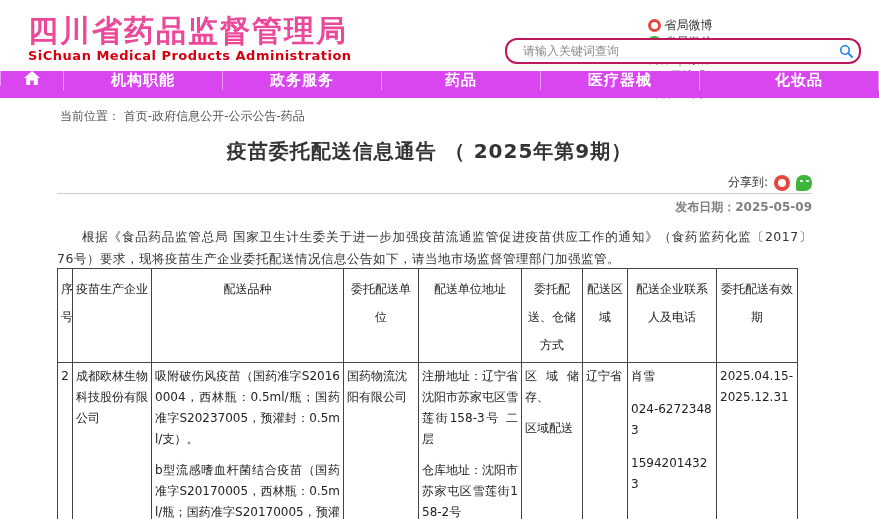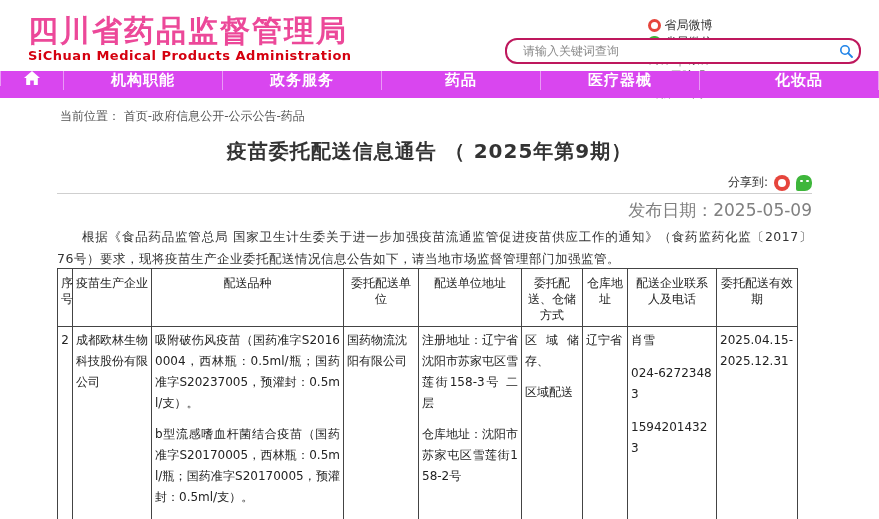--- a/index.html
+++ b/index.html
@@ -43,30 +43,30 @@
   .art-title{position:absolute;left:0;top:138px;width:859px;text-align:center;
              font-size:20px;font-weight:bold;color:#333;letter-spacing:1px;}
   .share-row{position:absolute;left:57px;top:174px;width:755px;display:flex;justify-content:flex-end;
              align-items:center;gap:6px;font-size:12px;color:#333;}
   .share-ic{width:16px;height:16px;border-radius:50%;display:inline-block;position:relative;cursor:pointer;}
   .share-weibo{background:#e6453c;}
   .share-weibo::after{content:"";position:absolute;left:4px;top:4px;width:8px;height:8px;border-radius:50%;background:#fff;}
   .share-wechat{background:#3eb63b;border-radius:45% 45% 45% 12%;}
   .share-wechat::after{content:"";position:absolute;left:4px;top:5px;width:2.5px;height:2.5px;border-radius:50%;background:#fff;box-shadow:6px 0 0 #fff;}
   .share-hr{position:absolute;left:57px;top:193px;width:755px;border-top:1px solid #cfcfcf;}
-  .pub-date{position:absolute;left:57px;top:199px;width:755px;text-align:right;font-size:17px;color:#808080;}
+  .pub-date{position:absolute;left:57px;top:199px;width:755px;text-align:right;font-size:12px;color:#808080;font-weight:bold;}
 
   .body-para{position:absolute;left:57px;top:226px;width:755px;font-size:12.5px;line-height:22px;
              color:#333;text-indent:2em;text-align:justify;letter-spacing:0.5px;}
 
   
   table.vtable{position:absolute;left:57px;top:268px;width:740px;border-collapse:collapse;table-layout:fixed;}
   .vtable th,.vtable td{border:1px solid #444;font-weight:normal;font-size:12px;color:#222;
                         vertical-align:top;padding:3px 3px;word-break:break-all;}
-  .vtable th{text-align:center;line-height:16px;padding-top:6px;}
+  .vtable th{text-align:center;line-height:28px;padding-top:6px;}
   .vtable td{line-height:21px;}
   .vtable tr.body-row{height:247px;}
   .cell-paras p{margin:0 0 10px 0;text-align:justify;}
   .cell-paras p:last-child{margin-bottom:0;}
   .contact-cell p{margin:0 0 12px 0;text-align:left;}
   .seq-cell{text-align:center;}
 </style>
 </head>
 <body>
 
@@ -155,21 +155,21 @@
         <col style="width:81px">
     </colgroup>
     <tbody>
         <tr>
       <th>序号</th>
       <th>疫苗生产企业</th>
       <th>配送品种</th>
       <th>委托配送单位</th>
       <th>配送单位地址</th>
       <th>委托配送、仓储方式</th>
-      <th>仓库地址</th>
+      <th>配送区域</th>
       <th>配送企业联系人及电话</th>
       <th>委托配送有效期</th>
     </tr>
     <tr class="body-row">
       <td class="seq-cell">2</td>
       <td>成都欧林生物科技股份有限公司</td>
       <td class="cell-paras">
             <p>吸附破伤风疫苗（国药准字S20160004，西林瓶：0.5ml/瓶；国药准字S20237005，预灌封：0.5ml/支）。</p>
             <p>b型流感嗜血杆菌结合疫苗（国药准字S20170005，西林瓶：0.5ml/瓶；国药准字S20170005，预灌封：0.5ml/支）。</p>
           </td>

